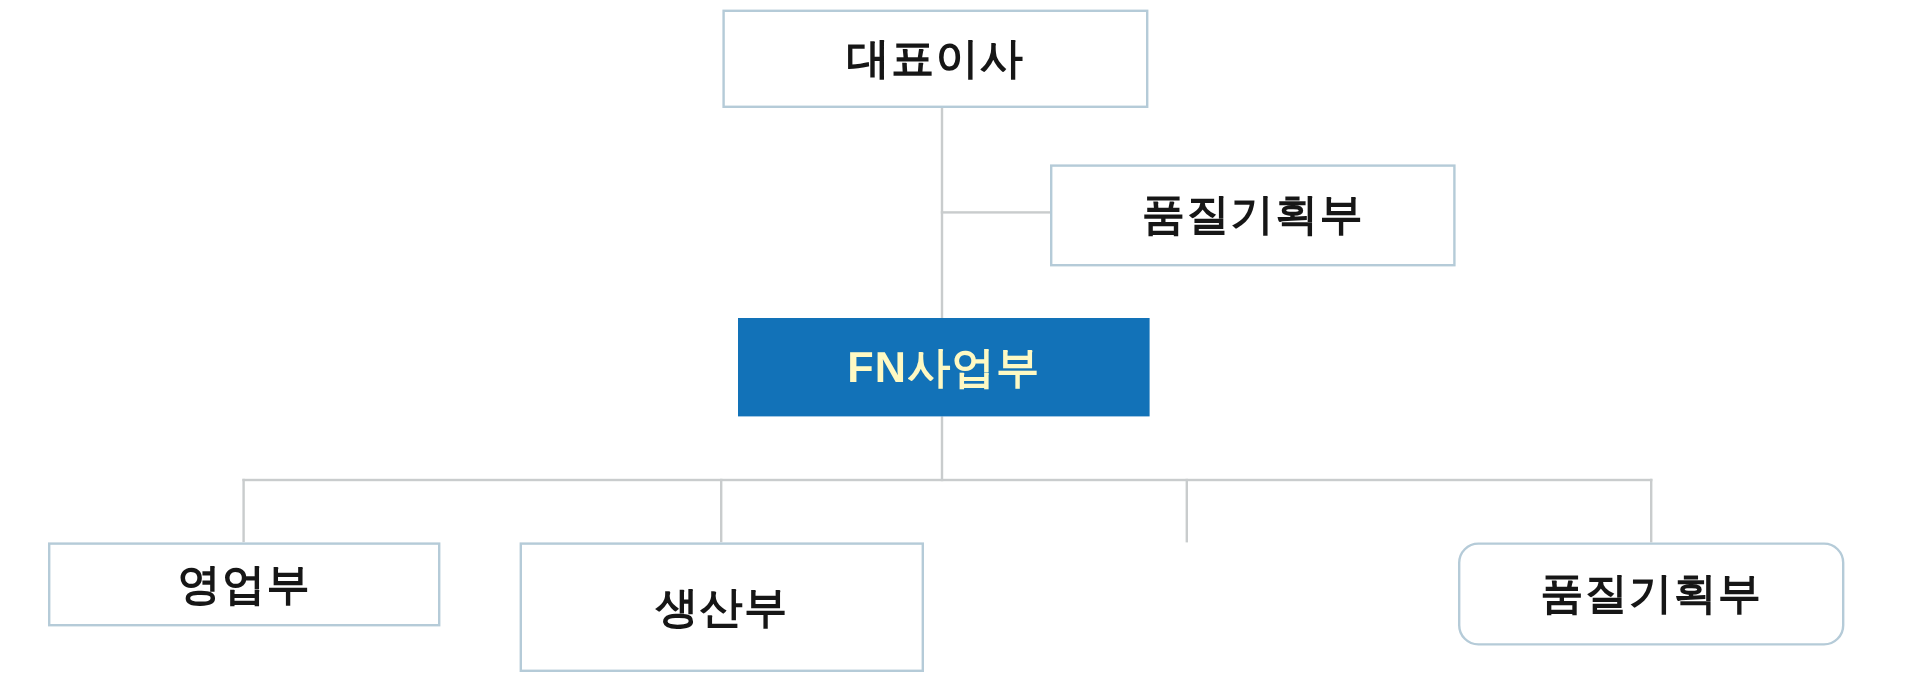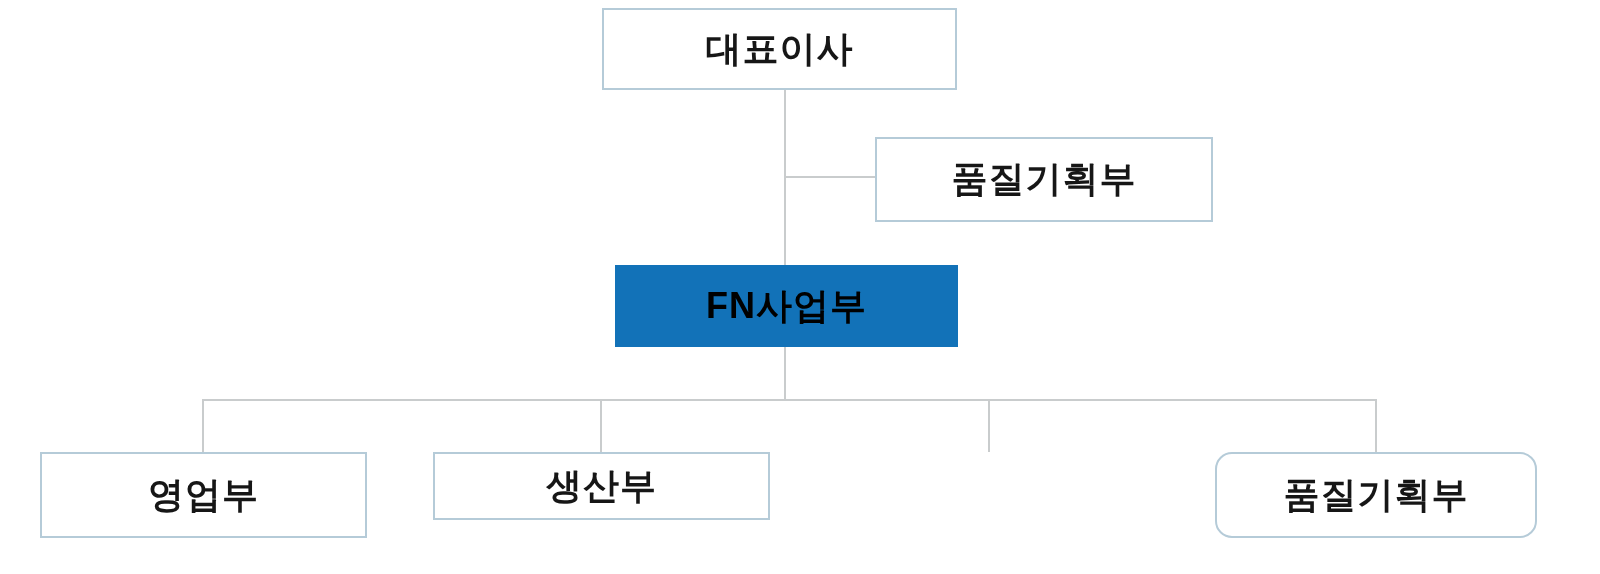--- a/index.html
+++ b/index.html
@@ -24,33 +24,33 @@
     align-items: center;
     justify-content: center;
     font-size: 36px;
     font-weight: 700;
     color: #161616;
     letter-spacing: 1px;
   }
   .node.highlight {
     background: #1272b8;
     border: none;
-    color: #000000;
+    color: #fef9c3;
   }
   .line {
     position: absolute;
     background: #c9cccd;
   }
 
   
   .n-ceo        { left: 602px;  top: 8px;   width: 355px; height: 82px; }
   .n-support    { left: 875px;  top: 137px; width: 338px; height: 85px; }
   .n-fn         { left: 615px;  top: 265px; width: 343px; height: 82px; }
-  .n-sales      { left: 40px;   top: 452px; width: 327px; height: 86px; font-family: Liberation Serif, serif; }
-  .n-production { left: 433px;  top: 452px; width: 337px; height: 68px; }
+  .n-sales      { left: 40px;   top: 452px; width: 327px; height: 70px; font-family: Liberation Serif, serif; }
+  .n-production { left: 433px;  top: 452px; width: 337px; height: 108px; }
   .n-purchasing { left: 825px;  top: 452px; width: 328px; height: 86px; }
   .n-quality    { left: 1215px; top: 452px; width: 322px; height: 86px; border-radius: 17px; }
 
   
   .l-ceo-fn      { left: 784px;  top: 90px;  width: 2px;    height: 175px; }
   .l-support     { left: 784px;  top: 176px; width: 91px;   height: 2px;  }
   .l-fn-down     { left: 784px;  top: 347px; width: 2px;    height: 54px;  }
   .l-main        { left: 202px;  top: 399px; width: 1175px; height: 2px;  }
   .l-drop-1      { left: 202px;  top: 399px; width: 2px;    height: 53px;  }
   .l-drop-2      { left: 600px;  top: 399px; width: 2px;    height: 53px;  }

